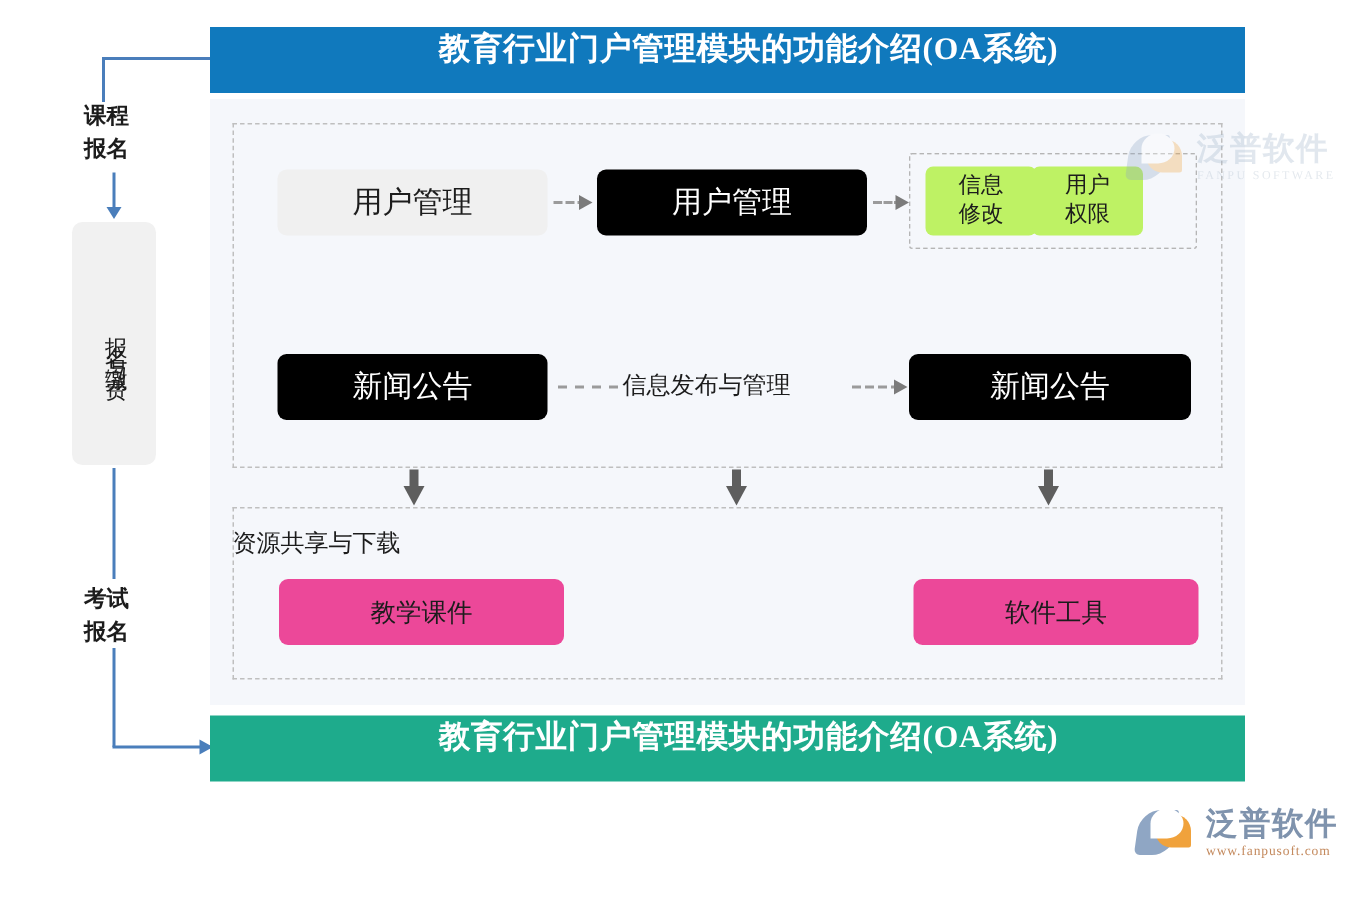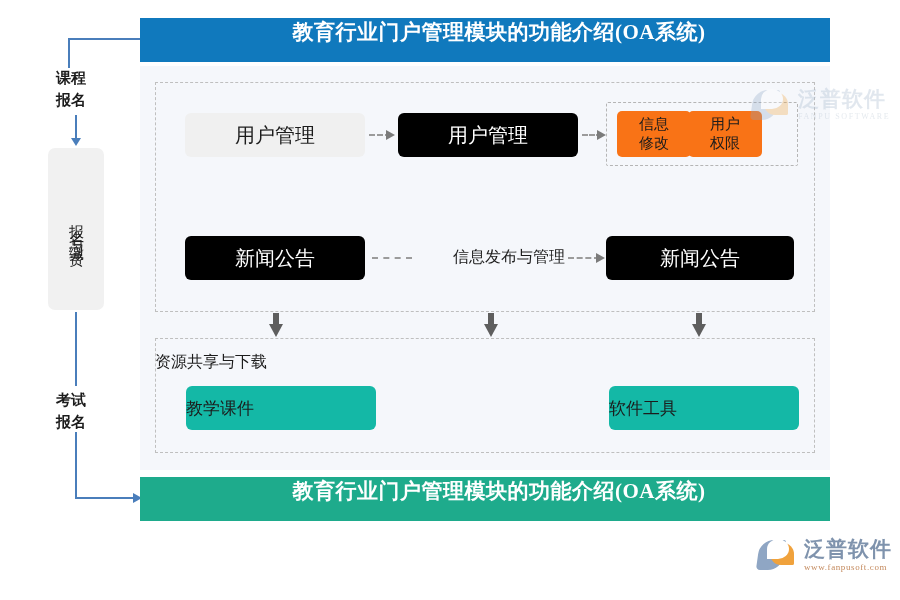--- a/index.html
+++ b/index.html
@@ -132,38 +132,38 @@
     width: 192px; height: 64px;
     border: 1px dashed #b5b5b5;
     border-radius: 2px;
   }
   .node-small {
     position: absolute;
     display: flex;
     align-items: center;
     justify-content: center;
     border-radius: 5px;
-    background: #f97316;
+    background: #bef264;
     color: #1c1c1c;
     font-size: 15px;
     line-height: 1.25;
     text-align: center;
     font-family: Liberation Serif, serif;
   }
   .n-info-edit  { left: 617px; top: 111px; width: 74px; height: 46px; }
   .n-user-perm  { left: 688px; top: 111px; width: 74px; height: 46px; }
 
   .n-news-left  { left: 185px; top: 236px; width: 180px; height: 44px; }
   .n-news-right { left: 606px; top: 236px; width: 188px; height: 44px; }
 
   .mid-label {
     position: absolute;
     left: 415px; top: 247px;
     width: 150px;
-    text-align: right;
+    text-align: left;
     font-size: 16px;
     color: #1c1c1c;
     font-family: "Liberation Serif", "DejaVu Serif", serif;
   }
 
   
   .dash-h {
     position: absolute;
     height: 0;
     border-top: 2px dashed #9b9b9b;
@@ -206,21 +206,22 @@
     color: #1c1c1c;
     font-family: "Liberation Serif", "DejaVu Serif", serif;
   }
   .res-box {
     position: absolute;
     top: 386px;
     height: 44px;
     width: 190px;
     display: flex;
     align-items: center;
-    background: #14b8a6;
+    justify-content: center;
+    background: #ec4899;
     border-radius: 6px;
     font-size: 17px;
     color: #1c1c1c;
     font-family: "Liberation Serif", "DejaVu Serif", serif;
   }
   .res-1 { left: 186px; }
   .res-2 { left: 396px; }
   .res-3 { left: 609px; }
 
   

